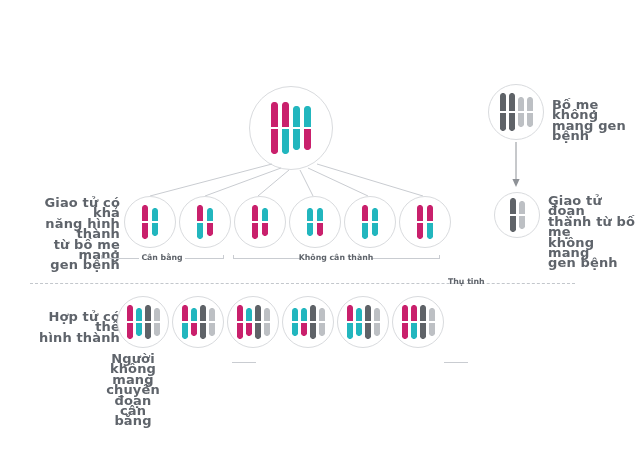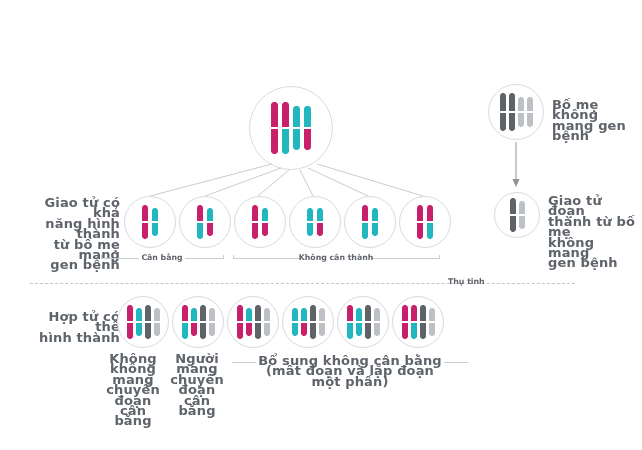--- a/index.html
+++ b/index.html
@@ -379,25 +379,20 @@
           </div>
           <div class="chr" style="width: 6px; height: 28px;">
             <div class="seg" style="top: 0px; height: 14px; background: rgb(189, 192, 196); border-radius: 2.52px 2.52px 1px 1px;"></div>
             <div class="seg" style="bottom: 0px; height: 14px; background: rgb(189, 192, 196); border-radius: 1px 1px 2.52px 2.52px;"></div>
             <div class="waist" style="top: 13.1px; height: 1.8px; background: rgb(255, 255, 255);"></div>
           </div>
         </div>
       </div>
     </div>
 
-  <div class="abs txt txt-c" style="left:100px;top:354px;width:66px;white-space:pre-line;">Không không
+  <div class="abs txt txt-c" style="left:100px;top:354px;width:66px;white-space:pre-line;">Người không
 mang chuyển
 đoạn cân bằng</div>
-  <div class="abs txt txt-c" style="left:166px;top:354px;width:62px;white-space:pre-line;">Người mang
-chuyển đoạn
-cân bằng</div>
-  <div class="abs txt txt-c" style="left:250px;top:356px;width:200px;white-space:pre-line;">Bổ sung không cân bằng
-(mất đoạn và lặp đoạn một phần)</div>
 
   <div class="abs hln" style="left:232px;top:362px;width:24px;"></div>
   <div class="abs hln" style="left:444px;top:362px;width:24px;"></div>
 
 </div>
 
 </body></html>

